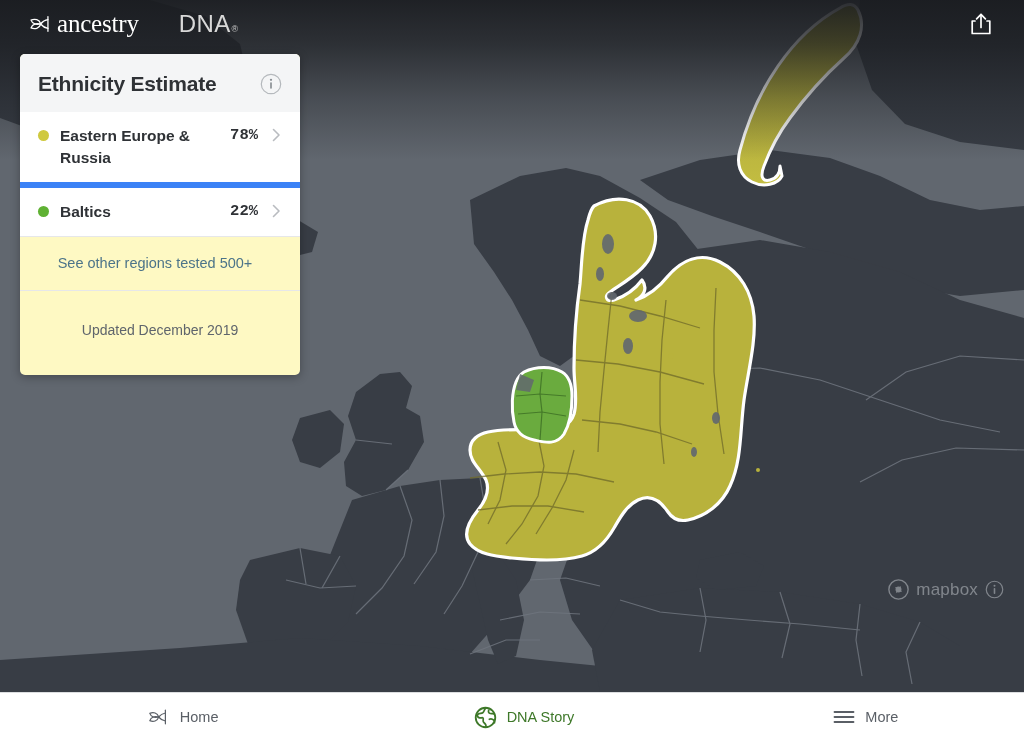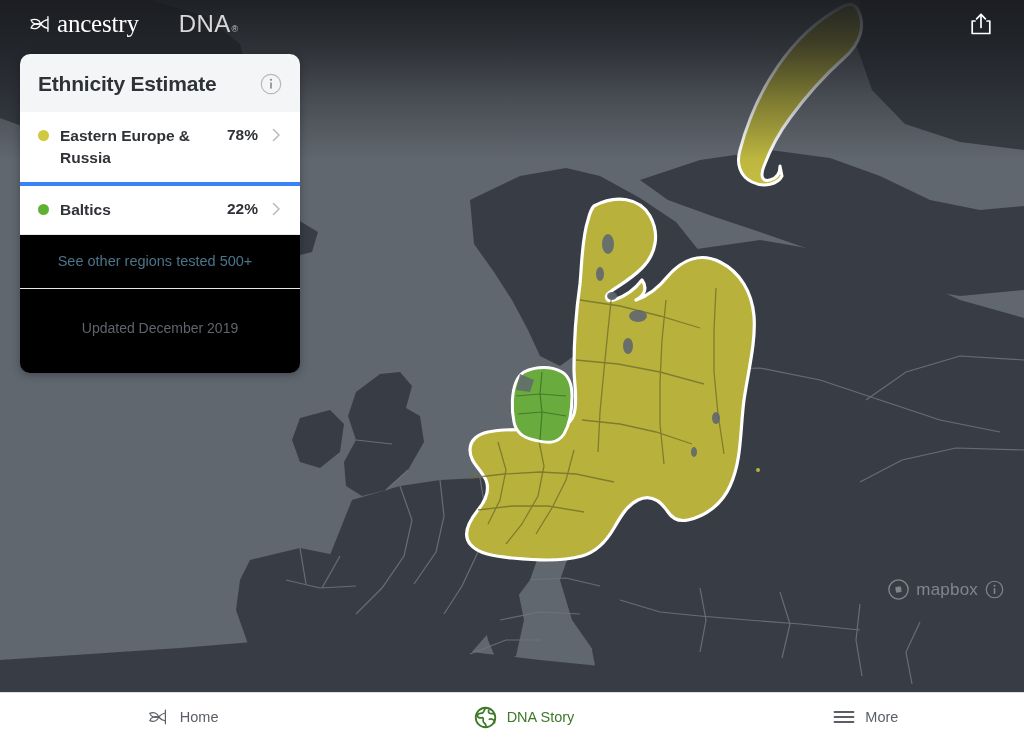--- a/index.html
+++ b/index.html
@@ -48,47 +48,47 @@
   .brand-dna {
     font-family: "Liberation Sans", sans-serif;
     font-size: 24px; color: #d8d8d8; font-weight: 300; letter-spacing: 0.4px; margin-left: 40px;
   }
   .brand-tm { font-size: 9px; color: #c9c9c9; vertical-align: super; margin-left: 1px; }
   #share-button { width: 30px; height: 30px; display: flex; align-items: center; justify-content: center; cursor: pointer; }
 
   
   #ethnicity-card {
     position: absolute; left: 20px; top: 54px; width: 280px;
-    background: #000000;
-    border-radius: 10px;
+    background: #fef9c3;
+    border-radius: 5px;
     box-shadow: 0 2px 10px rgba(0,0,0,0.30);
     overflow: hidden;
   }
   .card-header {
     display: flex; align-items: center; justify-content: space-between;
     padding: 18px 18px 16px 18px;
     background: #f4f5f6;
   }
   .card-title { font-size: 21px; color: #2f3236; font-weight: 600; letter-spacing: -0.2px; }
   .info-icon { width: 22px; height: 22px; flex: 0 0 22px; cursor: pointer; }
 
   .region-row {
     display: flex; align-items: flex-start;
     padding: 13px 16px 13px 18px;
     cursor: pointer;
     background: #fff;
   }
-  .region-row + .region-row { border-top: 4px solid #3b82f6; }
+  .region-row + .region-row { border-top: 6px solid #3b82f6; }
   .swatch { width: 11px; height: 11px; border-radius: 50%; flex: 0 0 11px; margin-top: 5px; }
   .region-name {
     flex: 1 1 auto; margin-left: 11px;
     font-size: 15.5px; line-height: 1.42; color: #2f3236; font-weight: 600;
     padding-right: 6px;
   }
-  .region-pct { font-size: 15.5px; color: #2f3236; font-weight: 600; margin-top: 1px; white-space: nowrap; }
+  .region-pct { font-size: 15.5px; color: #2f3236; font-weight: 600; margin-top: 1px; white-space: nowrap; font-family: Liberation Mono, monospace; }
   .chev { flex: 0 0 16px; margin-left: 10px; margin-top: 2px; }
 
   .card-link-row {
     border-top: 1px solid #e6e7e9;
     padding: 17px 20px 18px 10px;
     text-align: center;
     cursor: pointer;
   }
   .card-link { font-size: 14.5px; color: #4c7489; }
 

